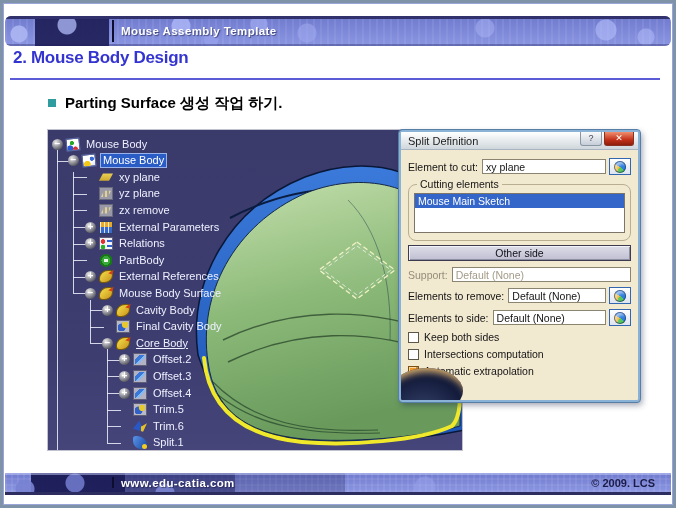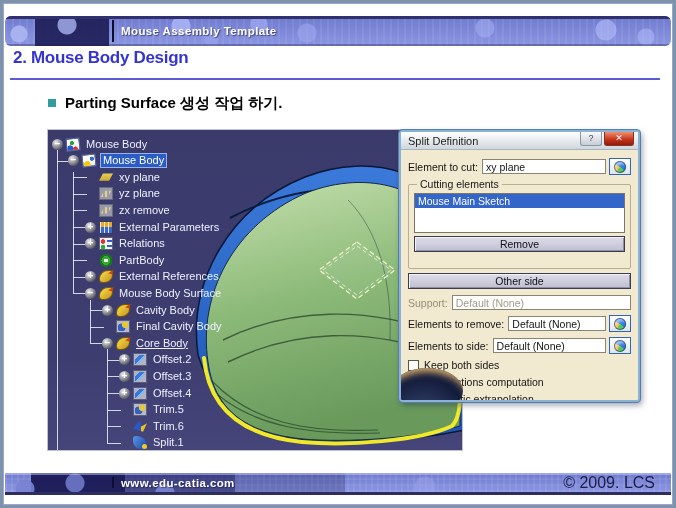--- a/index.html
+++ b/index.html
@@ -32,21 +32,21 @@
       linear-gradient(90deg, transparent 26px, rgba(22,22,80,.92) 26px 120px, rgba(22,22,80,.6) 120px 230px, rgba(22,22,80,.25) 230px 340px, transparent 340px),
       repeating-linear-gradient(90deg, rgba(255,255,255,.07) 0 2px, transparent 2px 6px),
       repeating-linear-gradient(0deg, rgba(255,255,255,.06) 0 2px, transparent 2px 6px);
     box-shadow:inset 0 2px 0 rgba(200,205,250,.5);}
   .header-banner{top:12px;border-radius:6px;}
   .footer-banner{top:469px;height:22px;border-bottom:3px solid #2d2d60;}
   .banner .vline{position:absolute;left:107px;top:4px;bottom:4px;width:2px;background:#0d0d30;}
   .banner .banner-text{position:absolute;left:116px;top:0;height:100%;display:flex;align-items:center;
     color:#ffffff;font-size:11.5px;font-weight:bold;letter-spacing:.4px;text-shadow:1px 1px 1px rgba(20,20,60,.6);}
   .footer-banner .copyright{position:absolute;right:16px;top:0;height:100%;display:flex;align-items:center;
-    color:#1c1c48;font-size:16px;font-weight:normal;}
+    color:#1c1c48;font-size:11px;font-weight:bold;}
 
   
   .page-title{position:absolute;left:9px;top:44px;font-size:17px;font-weight:bold;color:#3434d0;letter-spacing:-.3px;}
   .title-rule{position:absolute;left:6px;top:74px;width:650px;height:2px;background:#5b5bd8;}
   .bullet-row{position:absolute;left:44px;top:90px;display:flex;align-items:flex-start;}
   .bullet-square{width:8px;height:8px;background:#2f9d9d;margin:5px 9px 0 0;}
   .bullet-text{font-size:15px;font-weight:bold;color:#000;}
 
   
   .viewport{position:absolute;left:43px;top:125px;width:416px;height:322px;
@@ -118,21 +118,21 @@
   .frow{display:flex;align-items:center;}
   .flabel{flex:none;margin-right:4px;}
   .flabel.grayed,.grayed{color:#958d7a;}
   .cat-input{flex:1;height:15px;border:1px solid #8a8470;background:#ffffff;font-size:10.5px;padding:0 3px;color:#141414;min-width:0;}
   .cat-input.grayed-input{color:#a39b88;}
   .icon-btn{flex:none;width:22px;height:17px;margin-left:3px;border:1px solid #3366b0;background:linear-gradient(#ffffff,#dde4f0);
     display:flex;align-items:center;justify-content:center;padding:0;}
   .wheel{width:12px;height:12px;border-radius:50%;
     background:conic-gradient(#2e7de0 0 130deg,#58c858 130deg 215deg,#e8b028 215deg 300deg,#2e7de0 300deg);
     box-shadow:inset 0 0 0 1px rgba(20,40,90,.6), inset 3px 3px 3px rgba(255,255,255,.55);}
-  .groupbox{position:relative;margin-top:9px;border:1px solid #b8ae92;border-radius:2px;padding:8px 5px 16px 5px;}
+  .groupbox{position:relative;margin-top:9px;border:1px solid #b8ae92;border-radius:8px;padding:8px 5px 4px 5px;}
   .group-label{position:absolute;top:-7px;left:8px;background:#f2e9d1;padding:0 3px;}
   .cat-list{height:40px;background:#fff;border:1px solid #7c7668;overflow:hidden;}
   .list-item{height:14px;line-height:14px;padding:0 3px;}
   .list-item.selected{background:#3465c8;color:#fff;}
   .gb-btnrow{display:flex;gap:2px;margin-top:3px;}
   .cat-btn{background:linear-gradient(#dddde8,#bfbfd2);border:1px solid #3c3c4e;
     box-shadow:inset 1px 1px 0 #f2f2fa, inset -1px -1px 0 #8f8fa4;
     font-size:10.5px;color:#101018;height:16px;line-height:14px;text-align:center;padding:0;}
   .gb-btnrow .cat-btn{flex:1;}
   .otherside{width:100%;margin-top:4px;}
@@ -331,21 +331,20 @@
             <span class="wheel"></span>
           </button>
         </div>
 
         <div class="groupbox">
           <span class="group-label">Cutting elements</span>
           <div class="cat-list">
               <div class="list-item selected">Mouse Main Sketch</div>
             </div>
           <div class="gb-btnrow">
-            <button class="cat-btn">Remove</button>
           </div>
         </div>
 
         <button class="cat-btn otherside">Other side</button>
 
         <div class="frow" style="margin-top:6px;">
           <span class="flabel grayed">Support:</span>
           <input class="cat-input grayed-input" value="Default (None)" style="">
         </div>
 

